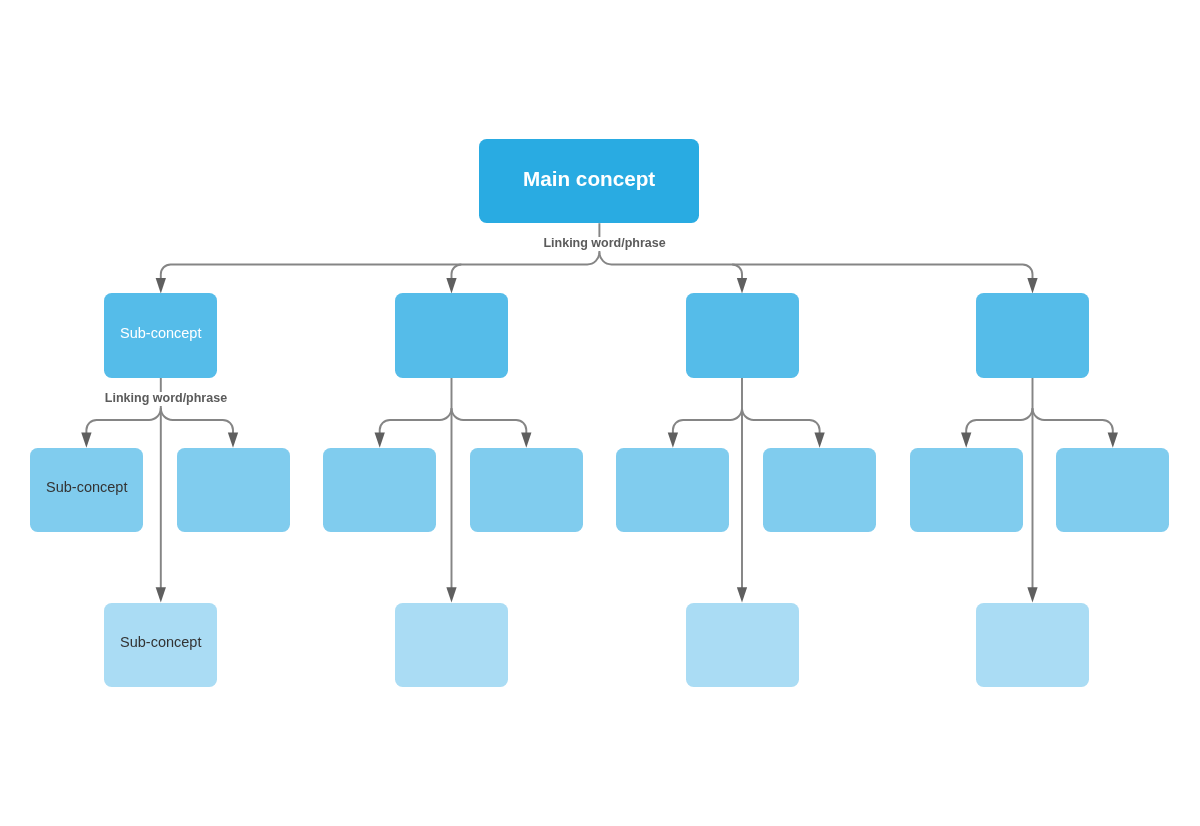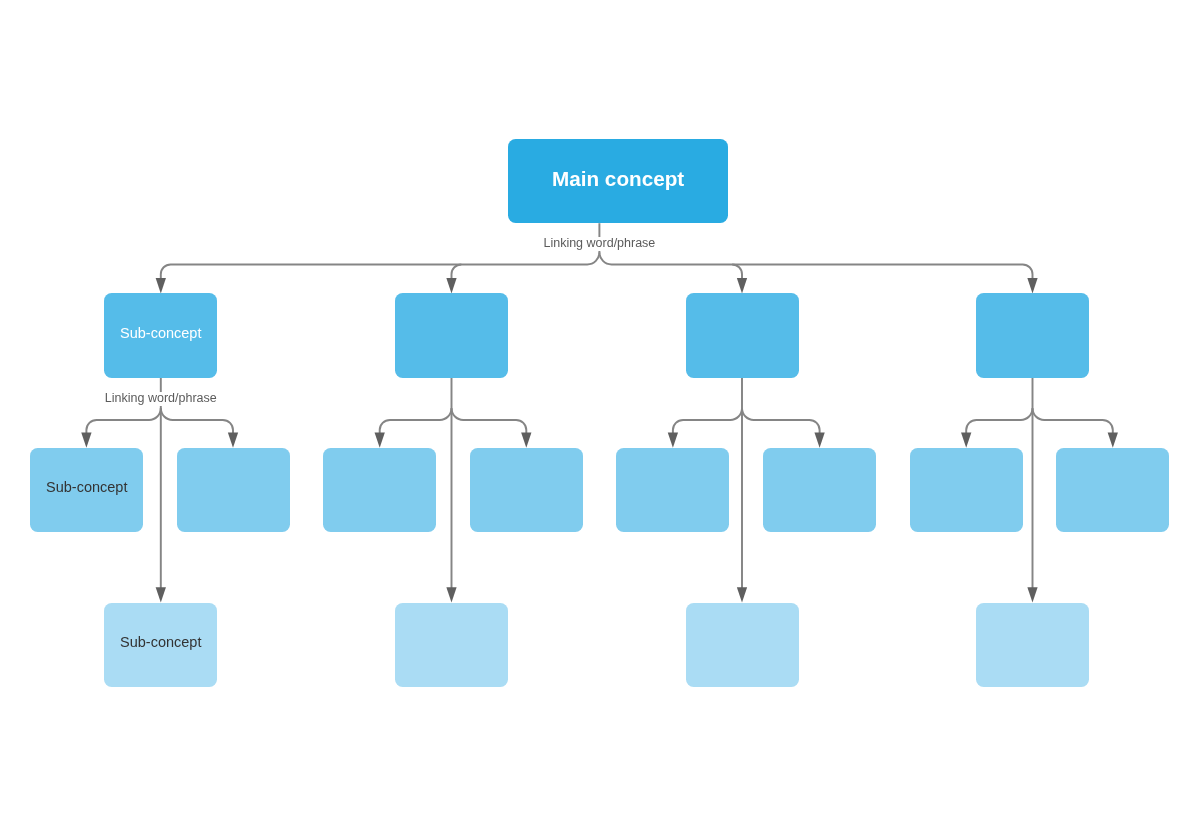--- a/index.html
+++ b/index.html
@@ -13,21 +13,21 @@
   .node span{display:block;will-change:transform;}
   .lvl1{background:#29abe2;color:#ffffff;font-weight:bold;font-size:20.7px;border-radius:7.7px;}
   .lvl1 span{transform:translateY(-2px) translateZ(0);}
   .lvl2{background:#55bce9;color:#ffffff;font-size:14.5px;border-radius:7.7px;}
   .lvl2 span{transform:translateY(-1.7px) translateZ(0);}
   .lvl3{background:#80ccee;color:#333333;font-size:14.5px;border-radius:7.7px;}
   .lvl3 span{transform:translateY(-2.7px) translateZ(0);}
   .lvl4{background:#aadcf4;color:#333333;font-size:14.5px;border-radius:7.7px;}
   .lvl4 span{transform:translateY(-2.1px) translateZ(0);}
   .linklabel{position:absolute;font-size:12.5px;color:#5b5b5b;background:#ffffff;
-             white-space:nowrap;text-align:center;line-height:13.9px;padding:0 3px;}
+             white-space:nowrap;text-align:center;line-height:13.9px;padding:0 3px;font-weight:bold;}
   .linklabel span{display:block;transform:translateY(-0.1px) translateZ(0);}
 </style>
 </head>
 <body>
 
 <div id="canvas">
 
   <svg class="links" id="links" viewBox="0 0 1200 826">
       <path d="M 599.4 223.2 L 599.4 252.24999999999997" fill="none" stroke="#858585" stroke-width="1.95" stroke-linecap="butt"></path>
       <path d="M 599.4 252.24999999999997 A 12.15 12.15 0 0 1 587.25 264.4 L 170.60000000000002 264.4 A 9.8 9.8 0 0 0 160.8 274.2 L 160.8 279.09999999999997" fill="none" stroke="#858585" stroke-width="1.95" stroke-linecap="butt"></path>
@@ -59,21 +59,21 @@
       <path d="M 1032.5 377.7 L 1032.5 588.3000000000001" fill="none" stroke="#858585" stroke-width="1.95" stroke-linecap="butt"></path>
       <path d="M 1032.5 408.2 A 11.7 11.7 0 0 1 1020.8 419.9 L 976.4000000000001 419.9 A 10.2 10.2 0 0 0 966.2 430.09999999999997 L 966.2 433.5" fill="none" stroke="#858585" stroke-width="1.95" stroke-linecap="butt"></path>
       <path d="M 1032.5 408.2 A 11.7 11.7 0 0 0 1044.2 419.9 L 1102.6 419.9 A 10.2 10.2 0 0 1 1112.8 430.09999999999997 L 1112.8 433.5" fill="none" stroke="#858585" stroke-width="1.95" stroke-linecap="butt"></path>
       <path d="M 961.0500000000001 432.5 L 971.35 432.5 L 966.2 447.8 Z" fill="#5f5f5f"></path>
       <path d="M 1107.6499999999999 432.5 L 1117.95 432.5 L 1112.8 447.8 Z" fill="#5f5f5f"></path>
       <path d="M 1027.35 587.3000000000001 L 1037.65 587.3000000000001 L 1032.5 602.6 Z" fill="#5f5f5f"></path>
     </svg>
 
   <div id="nodes">
 
-    <div class="node lvl1" style="left: 508px; top: 138.8px; width: 220.2px; height: 84.4px;">
+    <div class="node lvl1" style="left: 479px; top: 138.8px; width: 220.2px; height: 84.4px;">
       <span>Main concept</span>
       </div>
 
     <div class="node lvl2" style="left: 104.3px; top: 293.4px; width: 113px; height: 84.3px;">
       <span>Sub-concept</span>
       </div>
     <div class="node lvl2" style="left: 395px; top: 293.4px; width: 113px; height: 84.3px;">
       <span></span>
       </div>
     <div class="node lvl2" style="left: 685.5px; top: 293.4px; width: 113px; height: 84.3px;">

